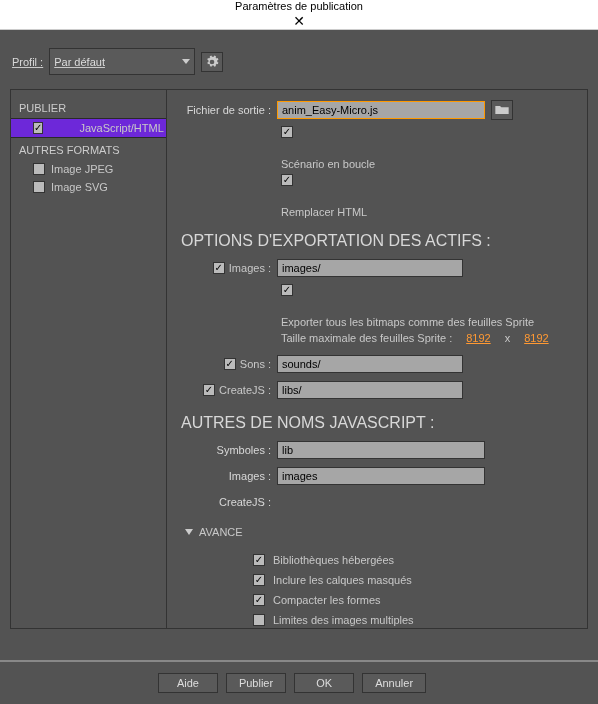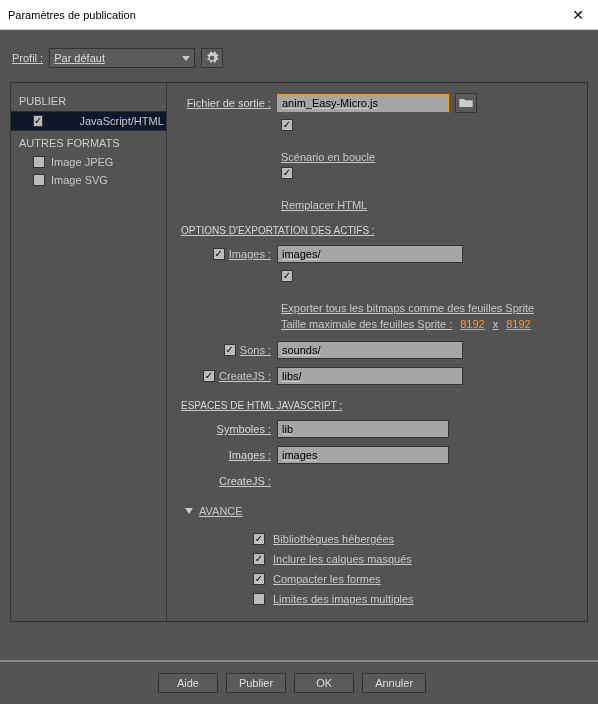--- a/index.html
+++ b/index.html
@@ -1,48 +1,48 @@
 <!DOCTYPE html>
 <html><head>
 <meta charset="utf-8">
 <style>
   * { box-sizing: border-box; margin: 0; padding: 0; font-family: "Segoe UI", Tahoma, sans-serif; font-size: 11px; }
   body { background: #535353; width: 598px; height: 704px; position: relative; color: #c8c8c8; }
-  .titlebar { height: 30px; background: #fff; border-bottom: 1px solid #ccc; display: flex; align-items: center; padding: 0 8px; color: #000; font-size: 12px; }
+  .titlebar { height: 30px; background: #fff; border-bottom: 1px solid #ccc; display: flex; align-items: center; padding: 0 8px; color: #000; font-size: 12px; flex-direction: column; }
   .titlebar .spacer { flex: 1; }
   .titlebar .close { font-size: 14px; cursor: pointer; padding: 0 6px; }
   .body { padding: 10px 10px 0 10px; }
   .profile-row { display: flex; align-items: center; gap: 6px; padding: 8px 2px 14px 2px; text-decoration: underline; }
   .profile-row label { color: #d8d8d8; }
-  .combo { background: #5a5a5a; border: 1px solid #333; height: 20px; width: 146px; display: flex; align-items: center; padding: 0 4px; color: #ddd; justify-content: space-between; }
+  .combo { background: #5a5a5a; border: 1px solid #333; height: 27px; width: 146px; display: flex; align-items: center; padding: 0 4px; color: #ddd; justify-content: space-between; }
   .combo .chev { border-left: 4px solid transparent; border-right: 4px solid transparent; border-top: 5px solid #ccc; }
   .iconbtn { width: 22px; height: 20px; background: #5a5a5a; border: 1px solid #333; display: flex; align-items: center; justify-content: center; }
   .iconbtn svg { width: 14px; height: 14px; }
   .panel { border: 1px solid #333; background: #535353; display: flex; height: 540px; }
   .sidebar { width: 156px; border-right: 1px solid #333; padding-top: 6px; }
   .side-head { color: #ccc; font-size: 11px; padding: 6px 8px 4px 8px; }
   .side-item { display: flex; align-items: center; gap: 6px; padding: 3px 8px 3px 22px; }
-  .side-item.sel { background: #0f172a; border-top:1px solid #2a2a2a; border-bottom:1px solid #2a2a2a;gap:36px;}
+  .side-item.sel { background: #6d28d9; border-top:1px solid #2a2a2a; border-bottom:1px solid #2a2a2a;gap:36px;}
   .chk { width: 12px; height: 12px; background: #bbb; border: 1px solid #333; display: inline-flex; align-items: center; justify-content: center; }
   .chk.checked::after { content: "✓"; color: #000; font-size: 10px; line-height: 10px; }
-  .main { flex: 1; padding: 10px 14px 10px 14px; overflow: hidden; text-decoration: underline; }
+  .main { flex: 1; padding: 10px 14px 10px 14px; overflow: hidden; }
   .row { display: flex; align-items: center; margin-bottom: 6px; min-height: 20px; }
   .lbl { text-align: right; padding-right: 6px; color: #d8d8d8; }
   .lbl80 { width: 96px; }
   .lbl-check { width: 96px; text-align: right; display:flex; align-items:center; justify-content:flex-end; gap:4px; padding-right:6px;}
   .text-input { background: #a6a6a6; border: 1px solid #333; height: 18px; color: #000; padding: 0 4px; display: flex; align-items: center; }
   .text-input.sel { border: 1px solid #ff9900; }
-  .w220 { width: 172px; }
+  .w220 { width: 208px; }
   .w186 { width: 186px; }
   .browse { width: 22px; height: 20px; margin-left: 6px; background: #5a5a5a; border:1px solid #333; display:flex; align-items:center; justify-content:center;}
   .browse svg { width:16px; height:12px; }
-  .section-head { font-size: 10px; color: #d8d8d8; margin: 14px 0 8px 0; }
+  .section-head { font-size: 16px; color: #d8d8d8; margin: 14px 0 8px 0; }
   .chk-line { display: flex; align-items: flex-start; gap: 20px; padding-left: 100px; margin-bottom: 4px; flex-direction: column; }
   .chk-line2 { display: flex; align-items: center; gap: 8px; padding-left: 72px; margin-bottom: 8px; }
-  .sprite-size { padding-left: 100px; display:flex; align-items:center; gap:8px; margin-bottom:10px;}
+  .sprite-size { padding-left: 100px; display:flex; align-items:center; gap:14px; margin-bottom:10px;}
   .num { color: #ff9933; text-decoration: underline; }
   .disclosure { display:flex; align-items:center; gap:6px; margin: 14px 0 16px 4px; }
   .tri { border-left:4px solid transparent; border-right:4px solid transparent; border-top:6px solid #ccc; }
   .footer { position:absolute; bottom:0; left:0; right:0; height:44px; border-top:2px solid #888; background:#535353; display:flex; align-items:center; justify-content:center; padding-right:14px; gap:8px;}
   .btn { background:#5a5a5a; border:1px solid #333; height:20px; min-width:60px; padding:0 12px; display:flex; align-items:center; justify-content:center; color:#ddd; }
 </style>
 </head>
 <body>
 
 <div class="titlebar">
@@ -137,21 +137,21 @@
       <div class="row">
         <div class="lbl-check">
           <span class="chk checked"></span>
           <span>CreateJS :</span>
         </div>
         <div class="text-input w186">
             <span>libs/</span>
           </div>
       </div>
 
-      <div class="section-head">ESPACES DE HTML JAVASCRIPT :</div>
+      <div class="section-head">AUTRES DE NOMS JAVASCRIPT :</div>
       <div class="row">
         <div class="lbl lbl80">Symboles :</div>
         <div class="text-input w220">
             <span>lib</span>
           </div>
       </div>
       <div class="row">
         <div class="lbl lbl80">Images :</div>
         <div class="text-input w220">
             <span>images</span>

